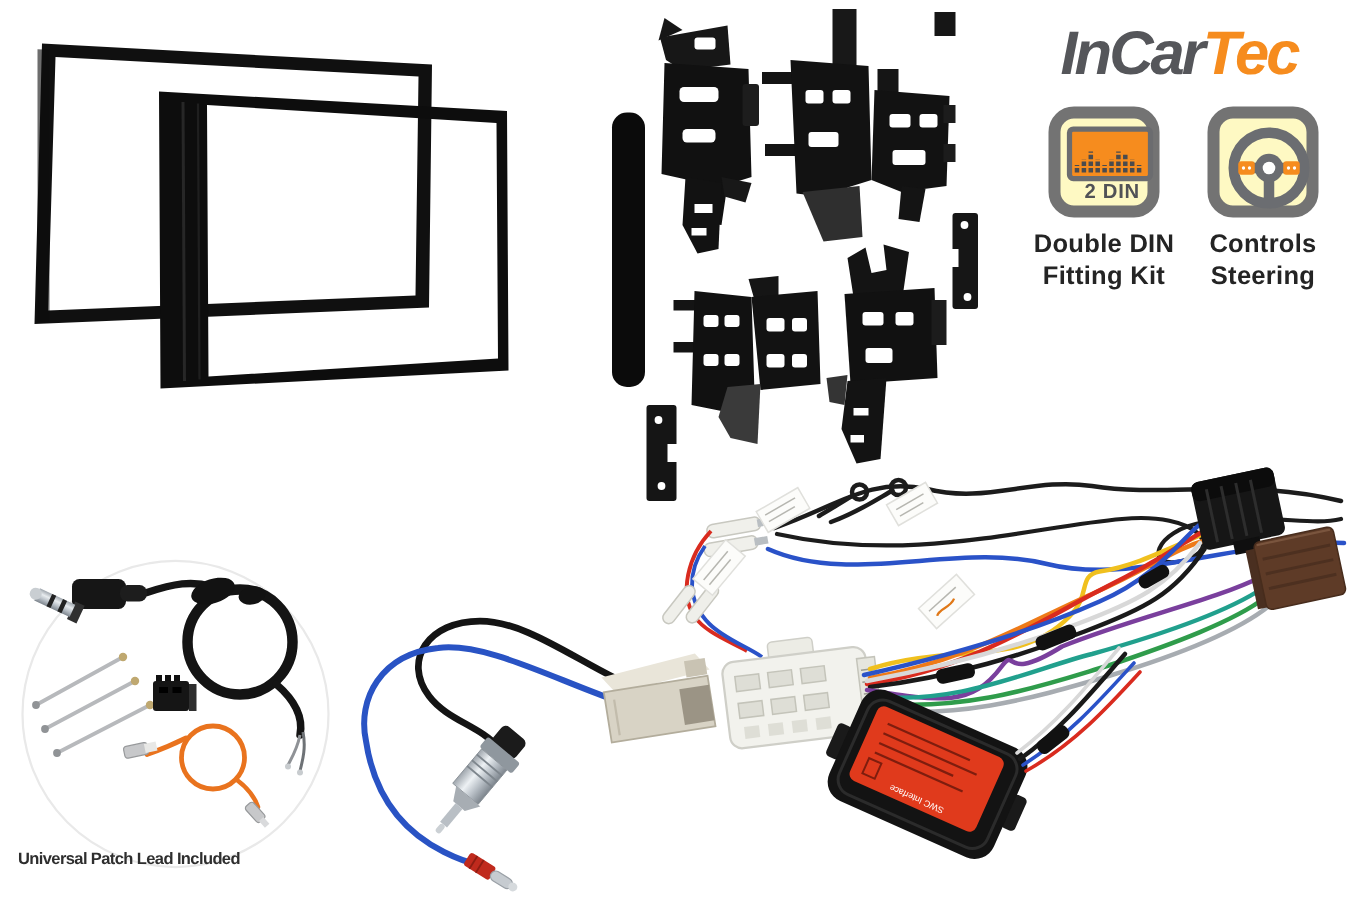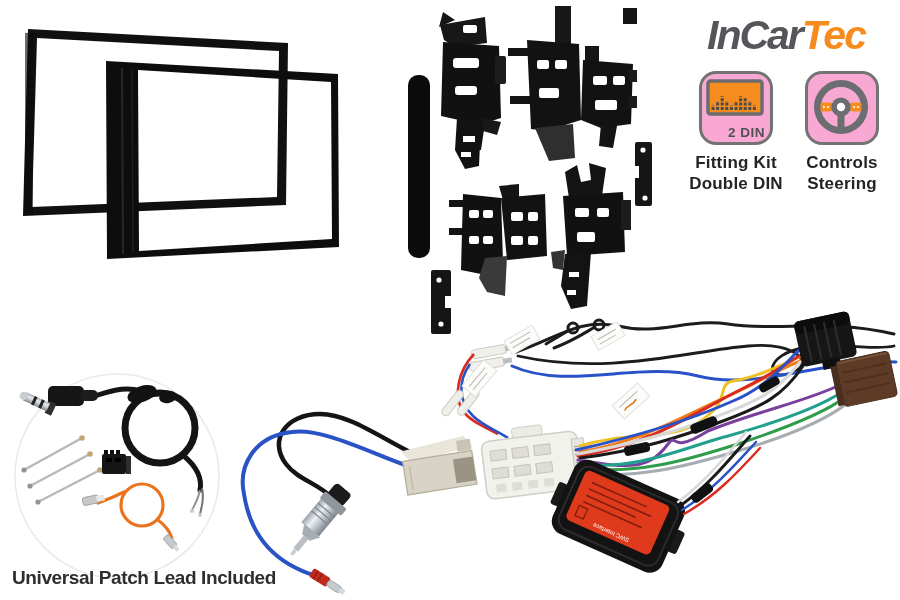--- a/index.html
+++ b/index.html
@@ -4,27 +4,27 @@
 <style>
   html,body{margin:0;padding:0;background:#fff;}
   .canvas{position:relative;width:900px;height:600px;background:#ffffff;overflow:hidden;
           font-family:"Liberation Sans",sans-serif;}
   .abs{position:absolute;}
   .logo{font-style:italic;font-weight:bold;font-size:41px;letter-spacing:-2px;white-space:nowrap;
         text-align:center;width:204px;left:684px;top:12px;}
   .logo .gray{color:#55565A;}
   .logo .orange{color:#F68C1E;}
   .feature{text-align:center;}
-  .icon-frame{width:74px;height:74px;border:3px solid #737373;border-radius:17px;box-sizing:border-box;
-              margin:0 auto;position:relative;background:#f9a8d4;}
+  .icon-frame{width:74px;height:74px;border:8px solid #737373;border-radius:17px;box-sizing:border-box;
+              margin:0 auto;position:relative;background:#fef9c3;}
   .din-badge{position:absolute;right:5px;bottom:2px;font-size:13.5px;font-weight:bold;color:#515256;
              letter-spacing:.5px;}
   .feature-label{margin-top:7px;font-size:17px;font-weight:bold;color:#242424;line-height:21px;
                  letter-spacing:.2px;}
-  .caption{font-size:19px;font-weight:bold;color:#2E2E2E;letter-spacing:-0.4px;white-space:nowrap;
+  .caption{font-size:11px;font-weight:bold;color:#2E2E2E;letter-spacing:-0.4px;white-space:nowrap;
            left:12px;top:567px;}
   svg{display:block;}
 </style>
 </head>
 <body>
 
 <div class="canvas">
 
   <svg class="abs" style="left:10px;top:8px" width="420" height="300" viewBox="0 0 420 300">
     <g>
@@ -143,22 +143,22 @@
           <line x1="34" y1="36" x2="34" y2="27"></line>
           <line x1="38.6" y1="36" x2="38.6" y2="22"></line>
           <line x1="43.2" y1="36" x2="43.2" y2="24"></line>
           <line x1="47.8" y1="36" x2="47.8" y2="27"></line>
           <line x1="52.4" y1="36" x2="52.4" y2="31"></line>
         </g>
       </svg>
       <span class="din-badge">2 DIN</span>
     </div>
     <div class="feature-label">
+      <div>Double DIN</div>
       <div>Fitting Kit</div>
-      <div>Double DIN</div>
     </div>
   </div>
 
   <div class="abs feature" style="left:790px;top:71px;width:104px">
     <div class="icon-frame">
       <svg width="66" height="66" viewBox="0 0 66 66">
         <g fill="#6B6D71">
           <rect x="11" y="29.5" width="15" height="7"></rect>
           <rect x="40" y="29.5" width="15" height="7"></rect>
           <rect x="29.5" y="40" width="7" height="14"></rect>

